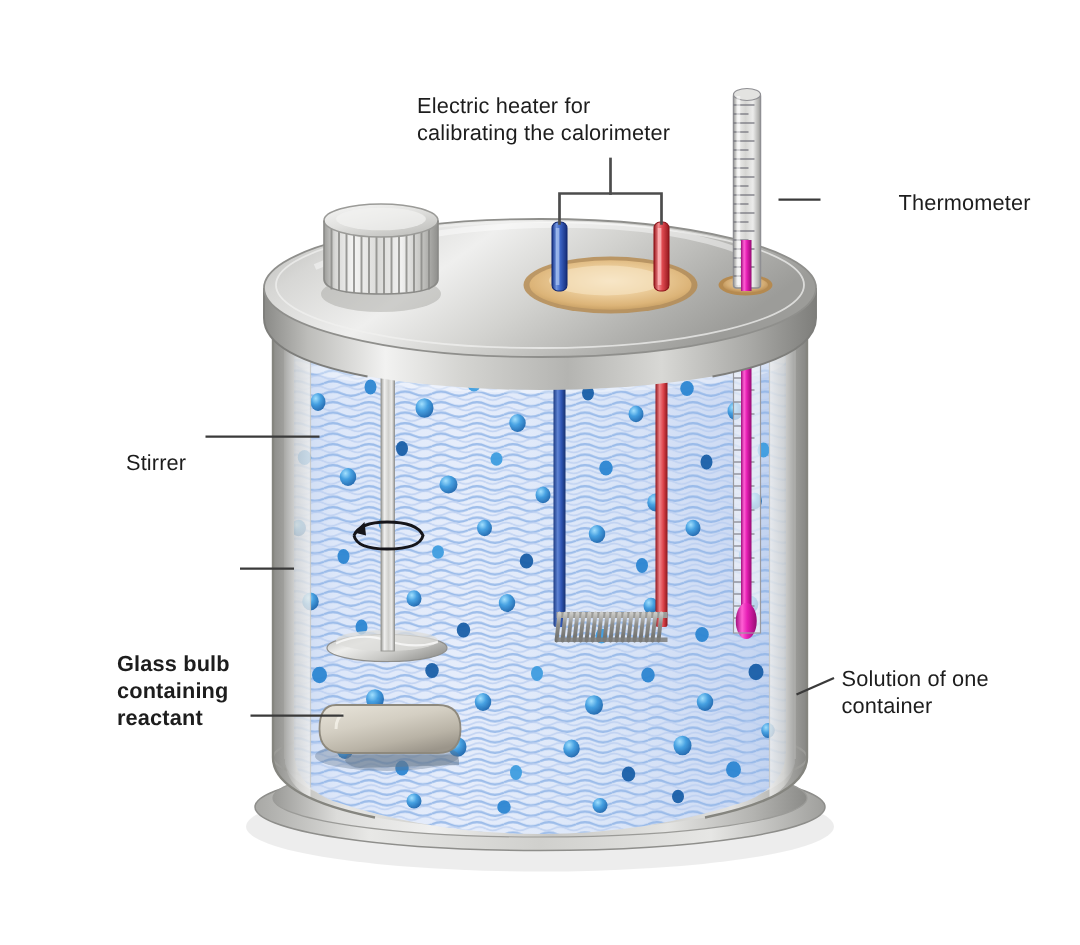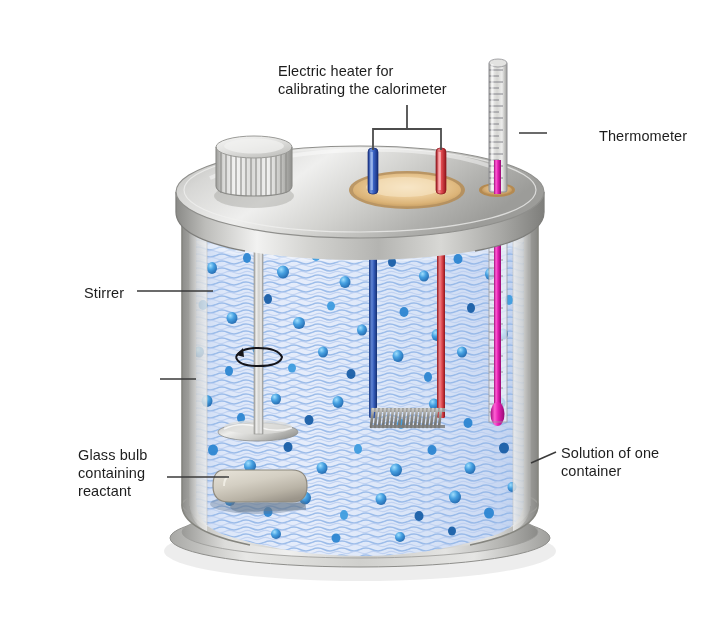--- a/index.html
+++ b/index.html
@@ -38,30 +38,31 @@
     top: 62px;
     text-align: left;
   }
   #label-thermometer {
     left: 555px;
     top: 127px;
     margin-left: 44px;
   }
   #label-stirrer {
     left: 84px;
-    top: 284px;
+    top: 300px;
     text-align: center;
   }
   #label-insulated {
     left: 78px;
     top: 352px;
   }
   #label-glassbulb {
     left: 78px;
-    top: 446px;
+    top: 434px;
+    font-weight: bold;
   }
   #label-solution {
     left: 561px;
     top: 444px;
   }
 </style>
 </head>
 <body>
 
 <div id="stage">

